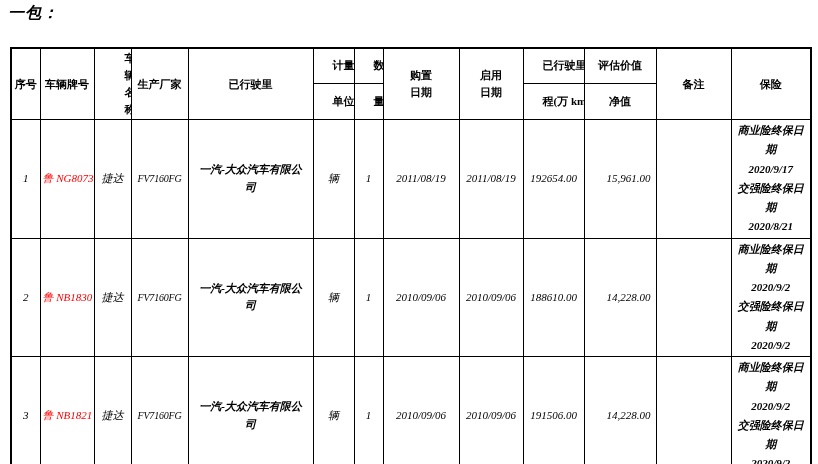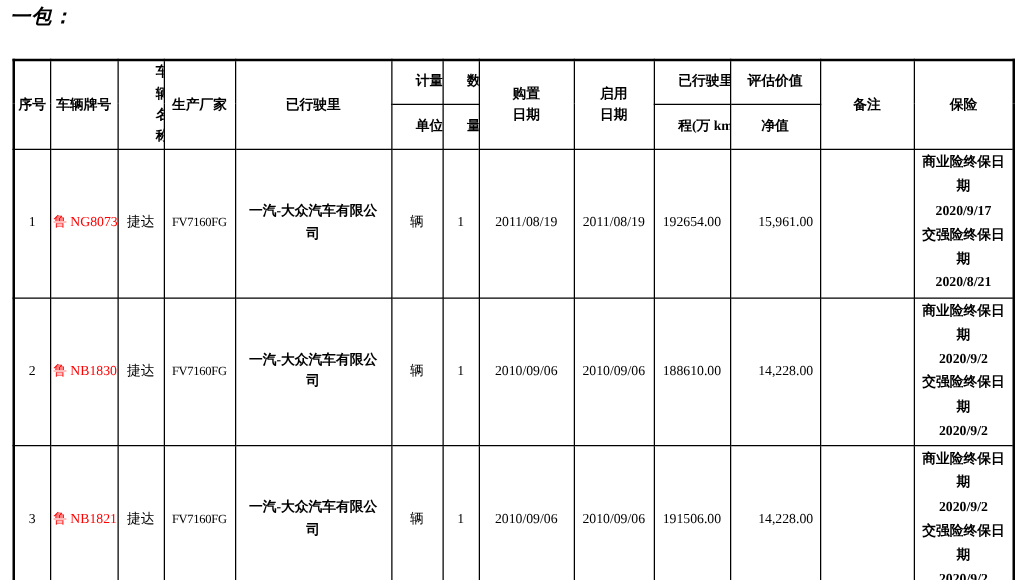--- a/index.html
+++ b/index.html
@@ -25,21 +25,21 @@
     border:1px solid #000;
     font-size:11px; font-weight:normal;
     text-align:center; vertical-align:middle;
     padding:1px 2px;
     overflow:hidden;
     line-height:1.55;
   }
   .vtable th { font-weight:bold; white-space:pre-line; }
   .hdr-a th { height:30px; }
   .hdr-b th { height:31px; }
-  .row td { height:85px; }
+  .row td { height:85px;font-style:italic; }
   th.alft { text-align:right; padding-left:19px; white-space:nowrap;font-family:Liberation Serif, serif; }
   .cn { font-weight:bold;margin-left:28px; }
   td.plate { color:#ff0000; text-align:right; padding-left:2px; white-space:nowrap; font-size:11px;margin-top:48px; }
   td.valr { text-align:right; padding-right:5px;margin-top:27px; }
   .maker-text { max-width:112px; margin:0 auto; font-weight:bold; line-height:1.6; }
   td.ins { white-space:pre-line; font-weight:bold; line-height:1.75; font-size:11px; }
   td.remark { font-weight:bold; line-height:1.75; padding:1px 3px; }
   td.model { font-size:10px; letter-spacing:-0.2px;margin-top:17px; }
 </style>
 </head>

